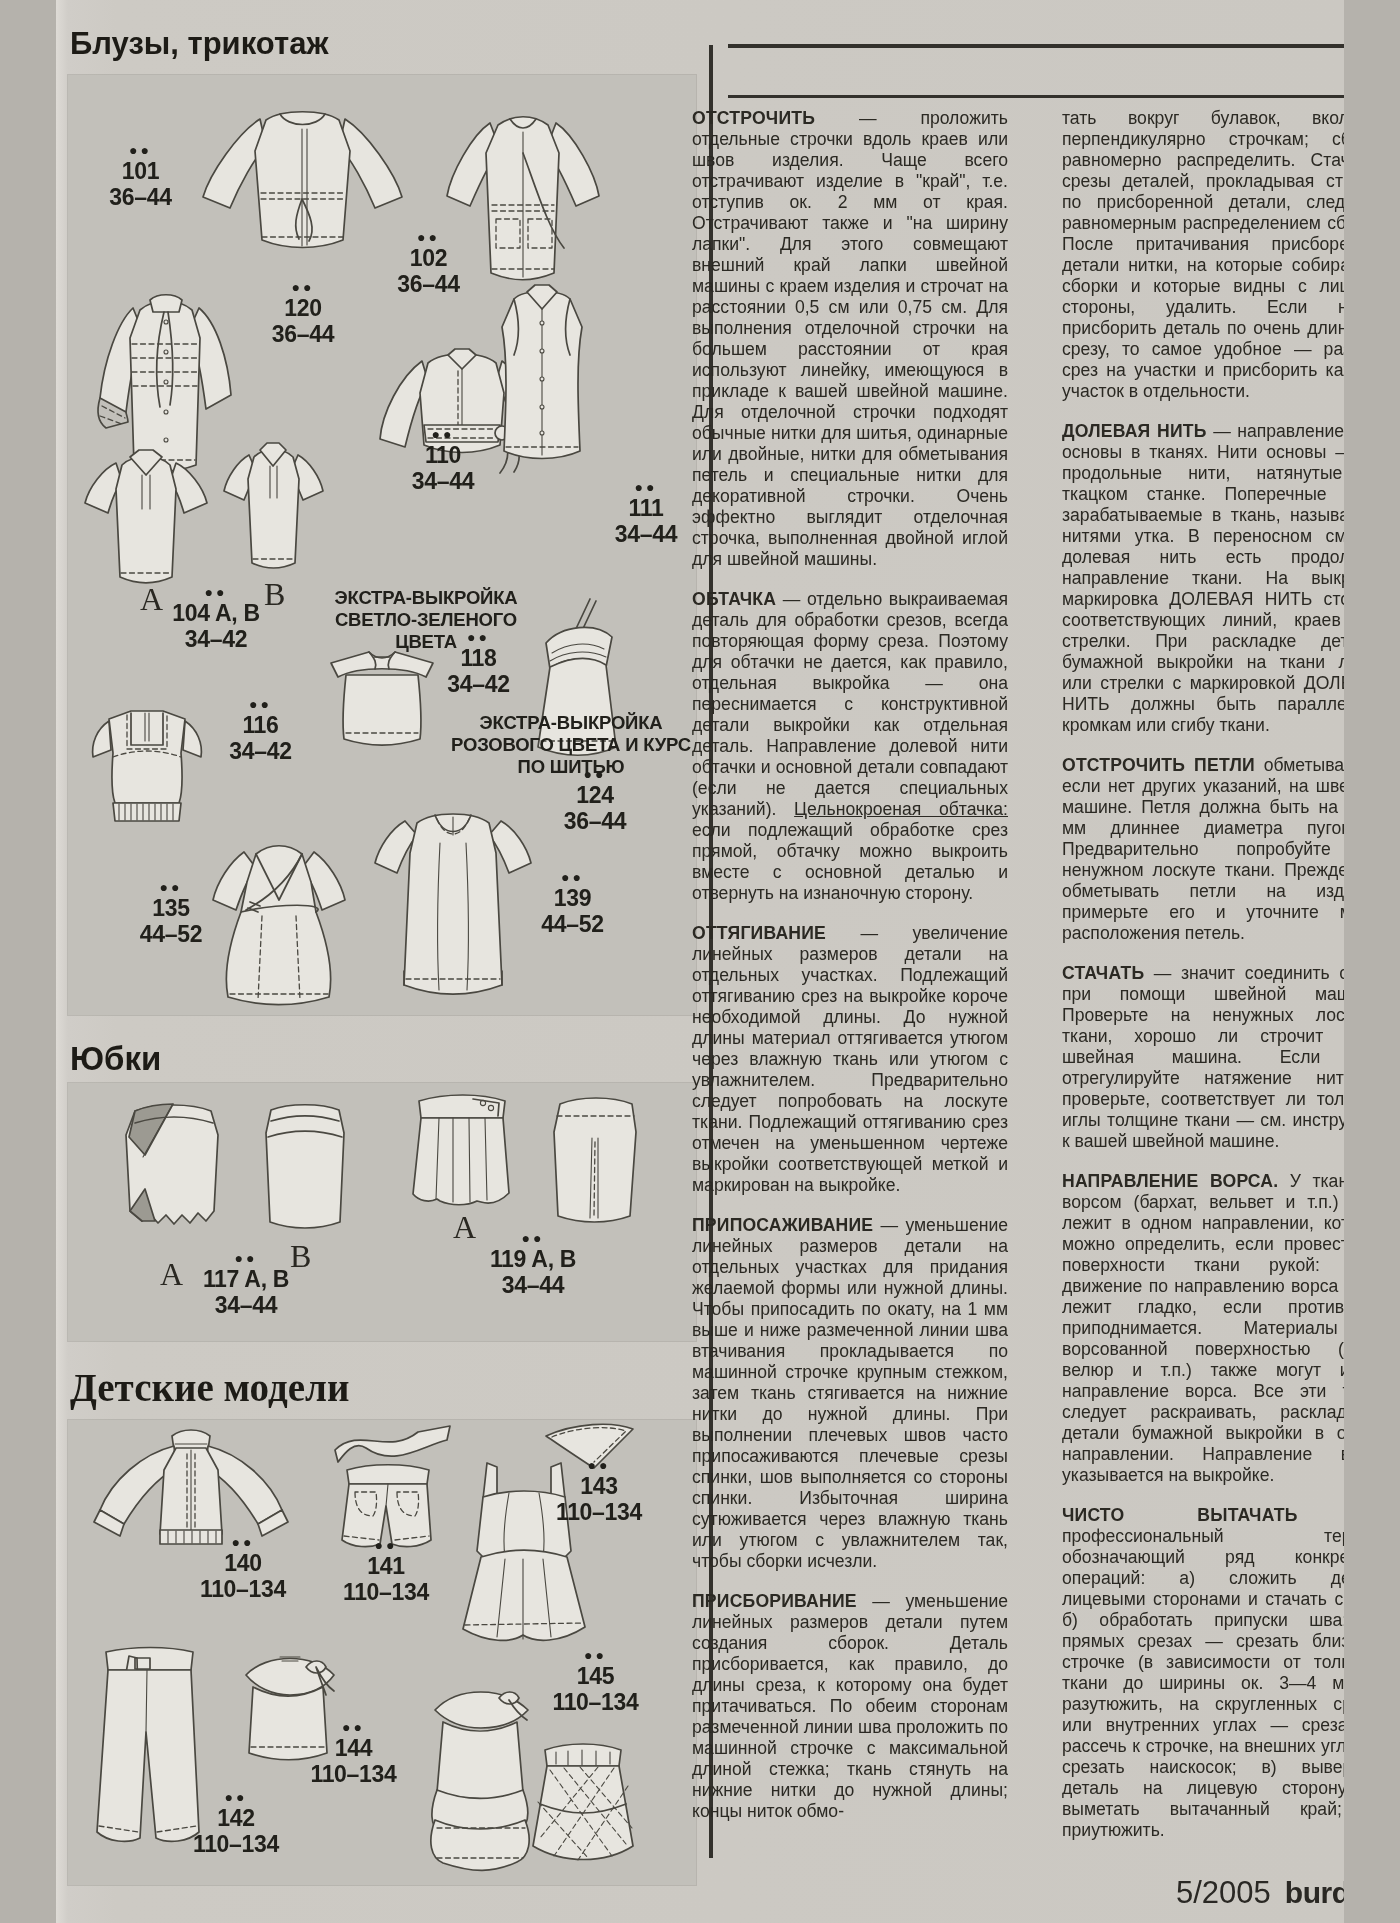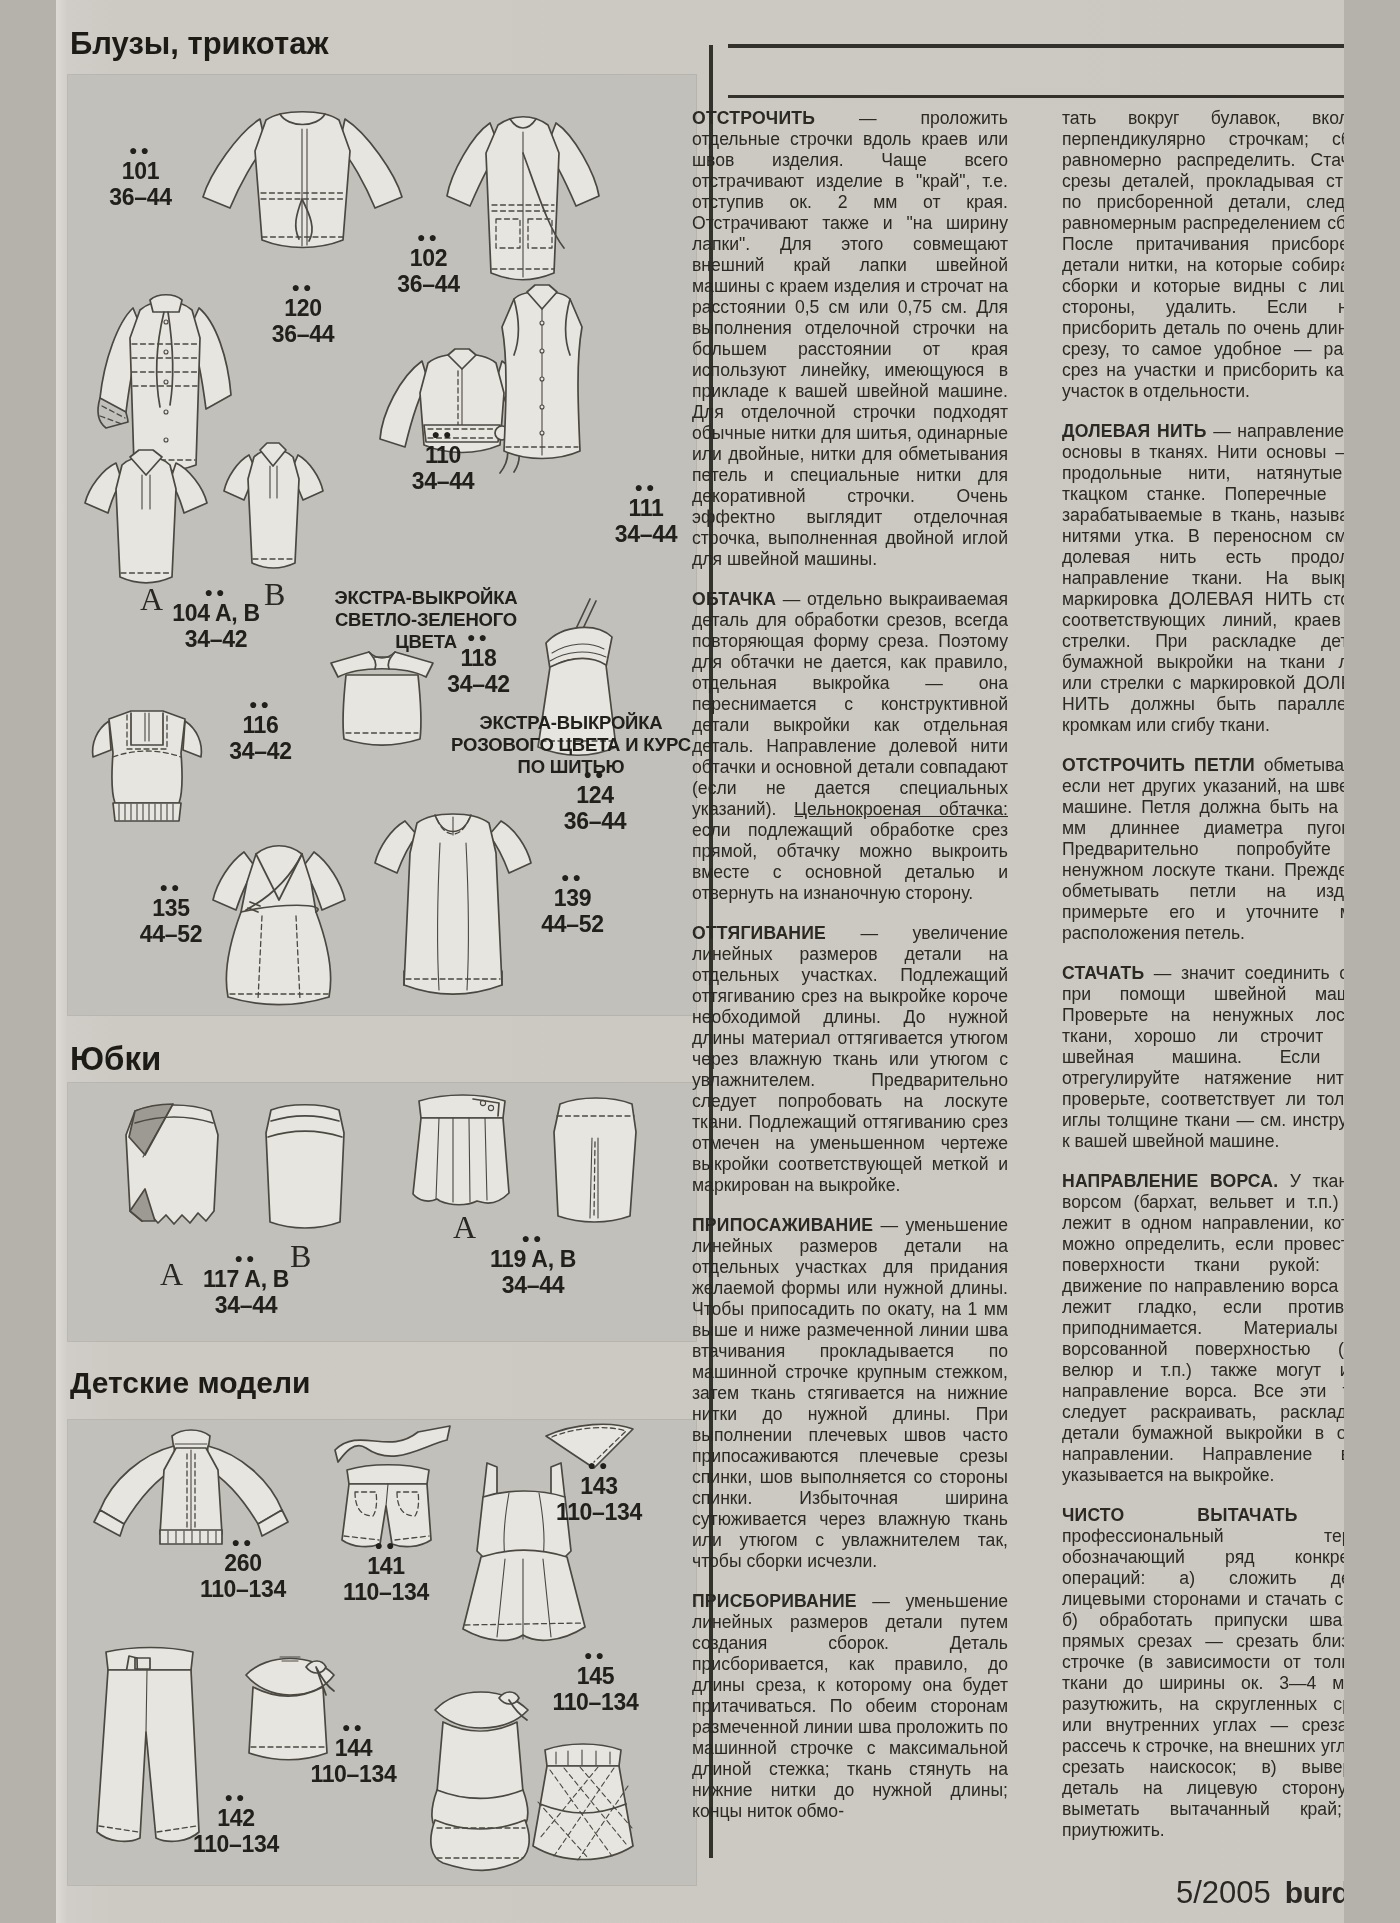--- a/index.html
+++ b/index.html
@@ -277,38 +277,38 @@
       <span class="sizes">34–44</span>
     </div>
     <svg class="art" style="left:478px;top:5px;" width="100" height="145" viewBox="0 0 100 145">
       <path d="M14,16 C34,8 66,8 86,16 L90,44 L84,128 C62,136 35,136 12,128 L8,44 Z"></path>
       <path class="d" d="M11,28 L88,28"></path>
       <path class="nf th" d="M46,50 L44,130 M52,50 L52,130"></path>
       <path class="d" d="M49,54 L48,128"></path>
     </svg>
   </div>
 
-  <div class="h1" style="left:14px;top:1368px;font-size:30px;">Детские модели</div>
+  <div class="h1" style="left:14px;top:1368px;font-size:39px;font-family:Liberation Serif, serif;">Детские модели</div>
 
   <div class="panel" style="left:12px;top:1420px;width:628px;height:465px;">
     <svg class="art" style="left:12px;top:2px;" width="220" height="142" viewBox="0 0 220 142">
       <path d="M92,14 C102,6 120,6 130,14 L128,28 L94,28 Z"></path>
       <path class="nf th" d="M95,22 L127,22"></path>
       <path d="M94,24 C62,32 32,58 20,88 L44,102 C59,77 78,56 96,46 Z"></path>
       <path d="M128,24 C160,32 190,58 202,88 L178,102 C163,77 144,56 126,46 Z"></path>
       <path d="M20,88 L14,100 L40,114 L44,102 Z M202,88 L208,100 L182,114 L178,102 Z"></path>
       <path d="M96,26 L126,26 L138,48 L142,112 C120,124 102,124 80,112 L84,48 Z"></path>
       <path class="nf th" d="M111,28 L111,118"></path>
       <path class="d" d="M107,32 L107,114 M115,32 L115,114"></path>
       <path d="M80,108 L142,108 L142,122 L80,122 Z"></path>
       <path class="nf th" d="M88,109 L88,121 M96,109 L96,121 M104,109 L104,121 M112,109 L112,121 M120,109 L120,121 M128,109 L128,121 M136,109 L136,121"></path>
     </svg>
     <div class="mlabel" style="left:125px;top:115px;width:100px;">
       <span class="dots">●●</span>
-      <span class="num">260</span>
+      <span class="num">140</span>
       <span class="sizes">110–134</span>
     </div>
 
     <svg class="art" style="left:262px;top:-2px;" width="125" height="50" viewBox="0 0 125 50">
       <path d="M5,32 C30,8 58,38 88,14 L120,8 L117,22 C92,28 64,50 36,30 C24,22 14,36 8,44 Z"></path>
     </svg>
     <svg class="art" style="left:265px;top:38px;" width="110" height="100" viewBox="0 0 110 100">
       <path d="M14,12 C37,5 73,5 96,12 L94,26 L16,26 Z"></path>
       <path d="M16,26 L9,82 C20,90 37,90 47,86 L53,48 L59,86 C69,90 86,90 98,82 L94,26 Z"></path>
       <path class="nf th" d="M55,26 L53,48"></path>

